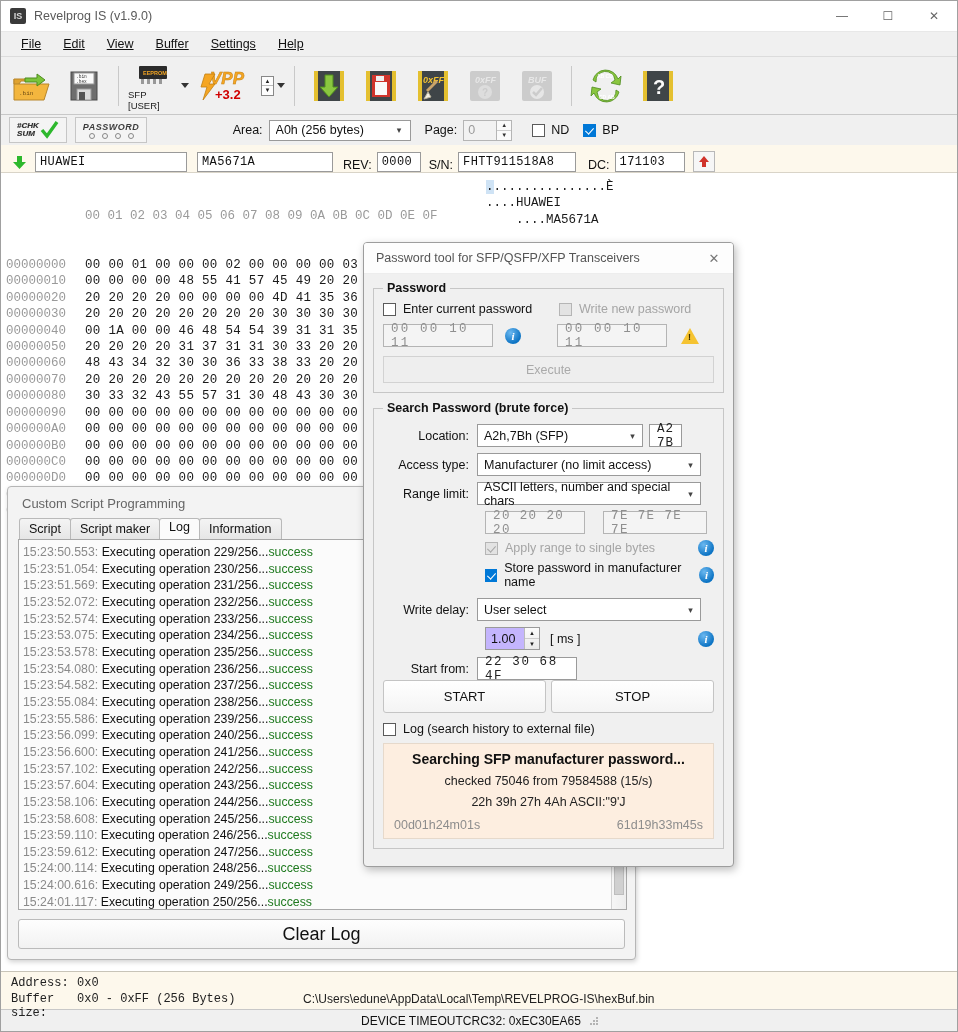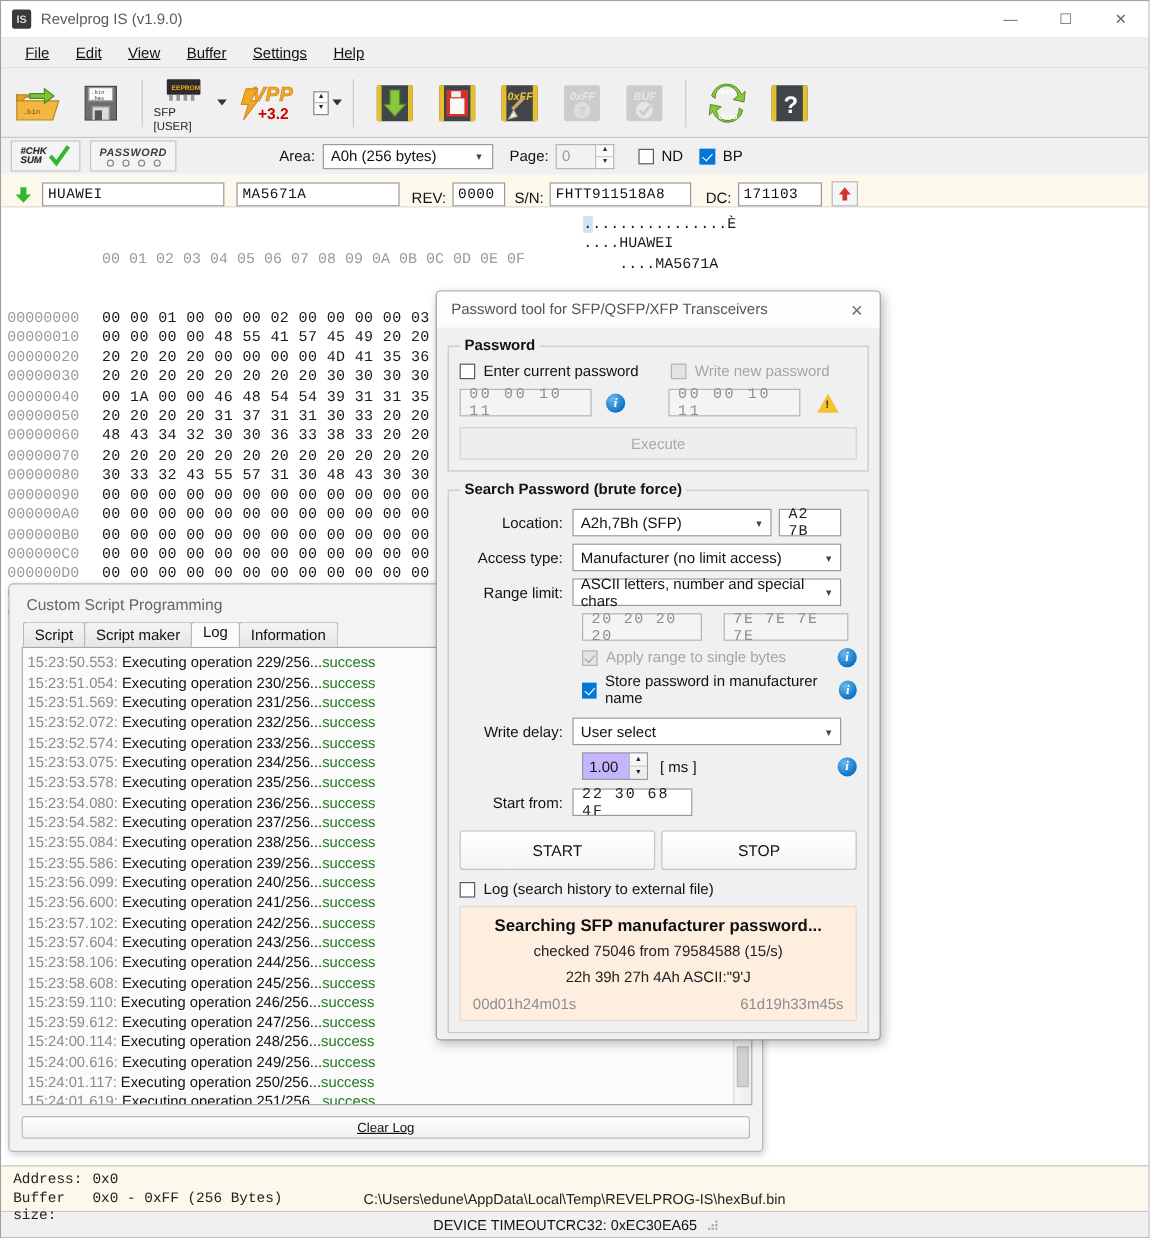--- a/index.html
+++ b/index.html
@@ -239,25 +239,25 @@
   .log-ok { color: #1f7a1f; }
   .log-scroll {
     width: 15px; background: linear-gradient(90deg,#f6f6f6,#ededed);
     border-left: 1px solid #d4d4d4; position: relative;
   }
   .log-thumb {
     position: absolute; left: 2px; right: 2px; bottom: 14px; height: 34px;
     background: #d0d0d0; border: 1px solid #bdbdbd;
   }
   .clearbtn {
-    margin: 9px 10px 10px 10px; height: 19px;
+    margin: 9px 10px 10px 10px; height: 30px;
     border: 1px solid #bbb; border-radius: 3px;
     background: linear-gradient(#fefefe,#f2f2f2);
     display: flex; align-items: center; justify-content: center;
-    font-size: 11px; color: #111; text-decoration: underline;
+    font-size: 18px; color: #111;
   }
 
   
   .statusinfo {
     height: 38px; background: #fdf8ec;
     border-top: 1px solid #c8c4b8;
     position: relative; flex: none;
     font-size: 12px; color: #222;
   }
   .si-r { position: absolute; display: flex; font-family: Liberation Mono, monospace; }
@@ -694,21 +694,21 @@
 
       <fieldset class="grp">
         <legend>Search Password (brute force)</legend>
 
         <div class="row" style="margin-top:4px">
           <div class="dlabel" style="width:94px;padding-right:8px">Location:</div>
           <div class="dcombo" style="width:166px">
             <div class="cv">A2h,7Bh (SFP)</div>
             <div class="chev">▾</div>
           </div>
-          <div class="hexinput dark" style="width:52px;margin-left:6px;letter-spacing:1px;justify-content:center">A2  7B</div>
+          <div class="hexinput dark" style="width:33px;margin-left:6px;letter-spacing:1px;justify-content:center">A2  7B</div>
         </div>
 
         <div class="row" style="margin-top:6px">
           <div class="dlabel" style="width:94px;padding-right:8px">Access type:</div>
           <div class="dcombo" style="width:224px">
             <div class="cv">Manufacturer (no limit access)</div>
             <div class="chev">▾</div>
           </div>
         </div>
 
@@ -759,21 +759,21 @@
           <div style="margin-left:10px;font-size:12.5px;color:#111">[ ms ]</div>
           <div style="flex:1"></div>
           <div class="info-i">i</div>
         </div>
 
         <div class="row" style="margin-top:7px">
           <div class="dlabel" style="width:94px;padding-right:8px">Start from:</div>
           <div class="hexinput dark" style="width:100px;letter-spacing:1.6px">22 30 68 4F</div>
         </div>
 
-        <div class="row" style="margin-top:12px;gap:5px">
+        <div class="row" style="margin-top:0;gap:5px">
           <div class="bigbtn" style="flex:1">START</div>
           <div class="bigbtn" style="flex:1">STOP</div>
         </div>
 
         <div class="row" style="margin-top:9px">
           <span class="cb"></span>
           <span class="dcb-label">Log (search history to external file)</span>
         </div>
 
         <div class="progressbox">

